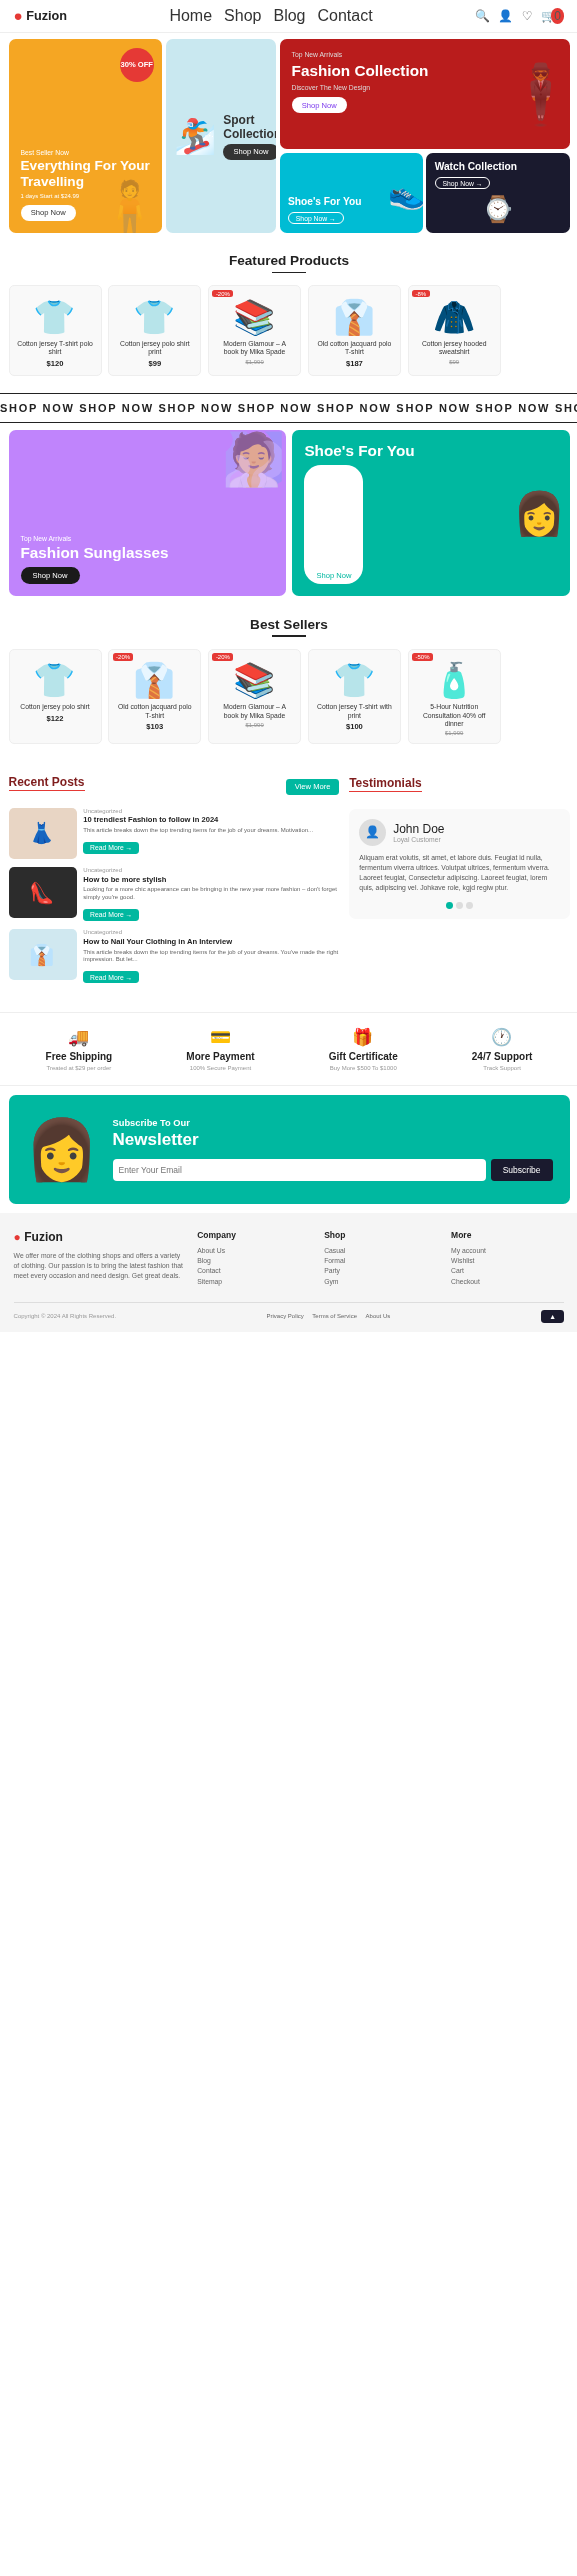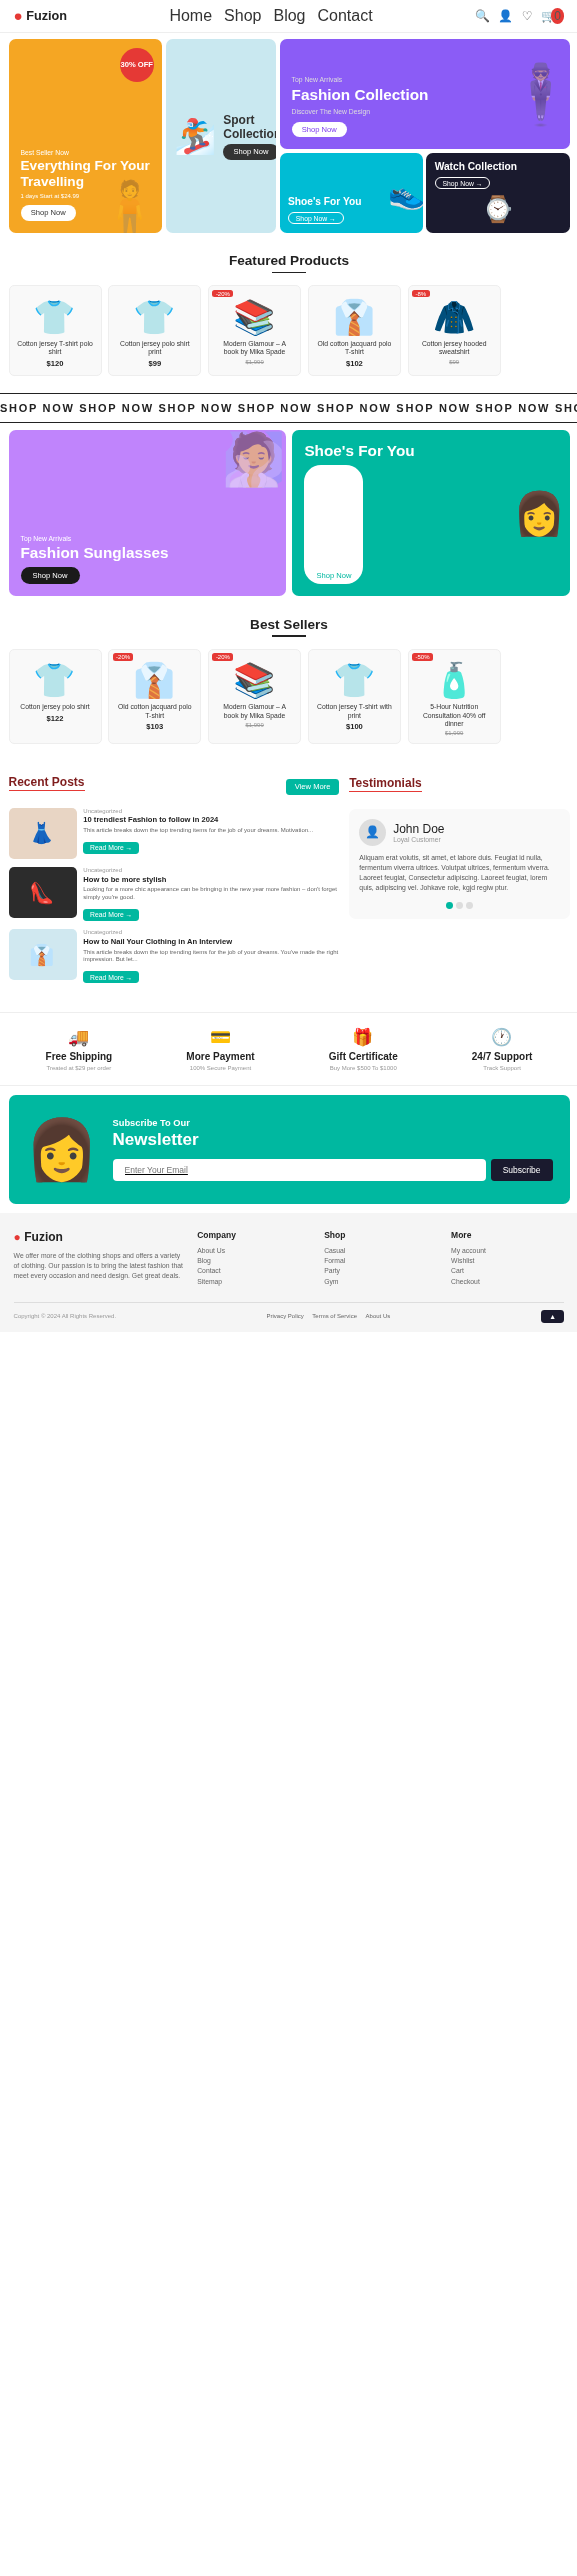--- a/index.html
+++ b/index.html
@@ -44,22 +44,22 @@
     }
     .hero-banner-bottom {
       background: #c9e8f0; border-radius: 6.8px; padding: 8.5px; min-height: 68px;
       display: flex; align-items: center; gap: 6.8px; overflow: hidden;
     }
     .hero-banner-bottom h3 { font-size: 12px; font-weight: bold; color: #333; }
     .sport-person { font-size: 34px; }
 
     .hero-right { display: flex; flex-direction: column; gap: 3.4px; width: 52%; }
     .hero-main {
-      background: #8b5cf6; border-radius: 6.8px; padding: 12px; min-height: 110px;
-      position: relative; overflow: hidden; display: flex; flex-direction: column; justify-content: flex-end;
+      background: #b91c1c; border-radius: 6.8px; padding: 12px; min-height: 110px;
+      position: relative; overflow: hidden; display: flex; flex-direction: column; justify-content: flex-start;
     }
     .hero-main .tag { font-size: 6.8px; color: #ddd; margin-bottom: 3.4px; }
     .hero-main h1 { font-size: 15.3px; font-weight: bold; color: #fff; line-height: 1.2; }
     .hero-main .sub { font-size: 6.8px; color: #ddd; margin: 3.4px 0; }
     .hero-main-btn {
       background: #fff; color: #7c3aed; border: none; padding: 3.4px 10.2px;
       border-radius: 17px; font-size: 7.6px; cursor: pointer; width: fit-content; margin-top: 3.4px;
     }
     .hero-right-bottom { display: flex; gap: 3.4px; }
     .hero-shoes {
@@ -162,21 +162,21 @@
     
     .newsletter {
       background: #00b8a0; padding: 20.4px 17px; display: flex; align-items: center; gap: 13.6px; margin: 8.5px;
       border-radius: 6.8px; position: relative; overflow: hidden;
     }
     .newsletter-person { font-size: 59px; flex-shrink: 0; }
     .newsletter-content { flex: 1; }
     .newsletter h3 { font-size: 9.3px; color: #fff; margin-bottom: 1.7px; }
     .newsletter h2 { font-size: 17px; font-weight: bold; color: #fff; margin-bottom: 8.5px; }
     .newsletter-form { display: flex; gap: 5.1px; }
-    .newsletter-input { flex: 1; padding: 6px 12px; border: none; border-radius: 4px; font-size: 8.5px; outline: none; text-decoration: underline; }
+    .newsletter-input { flex: 1; padding: 6px 6px; border: none; border-radius: 4px; font-size: 8.5px; outline: none; }
     .newsletter-submit { background: #1a1a2e; color: #fff; border: none; padding: 6px 12px; border-radius: 3.4px; font-size: 8.5px; cursor: pointer; white-space: nowrap; }
 
     
     .footer { background: #f5f5f5; padding: 17px 13.6px 8.5px; }
     .footer-top { display: flex; gap: 13.6px; margin-bottom: 13.6px; }
     .footer-brand { flex: 1.5; }
     .footer-brand .brand-name { display: flex; align-items: center; gap: 3.4px; font-weight: bold; font-size: 12px; color: #222; margin-bottom: 6.8px; }
     .footer-brand p { font-size: 6.8px; color: #666; line-height: 1.5; }
     .footer-col { flex: 1; }
     .footer-col h4 { font-size: 8.5px; font-weight: bold; color: #222; margin-bottom: 6.8px; }
@@ -269,21 +269,21 @@
     </div>
     <div class="product-card">
       <div class="badge">-20%</div>
       <div class="product-img">📚</div>
       <div class="product-name">Modern Glamour – A book by Mika Spade</div>
       <div class="product-old-price">$1,999</div>
     </div>
     <div class="product-card">
       <div class="product-img">👔</div>
       <div class="product-name">Old cotton jacquard polo T-shirt</div>
-      <div class="product-price">$102</div>
+      <div class="product-price">$187</div>
     </div>
     <div class="product-card">
       <div class="badge">-8%</div>
       <div class="product-img">🧥</div>
       <div class="product-name">Cotton jersey hooded sweatshirt</div>
       <div class="product-old-price">$99</div>
     </div>
   </div>
 </div>
 

